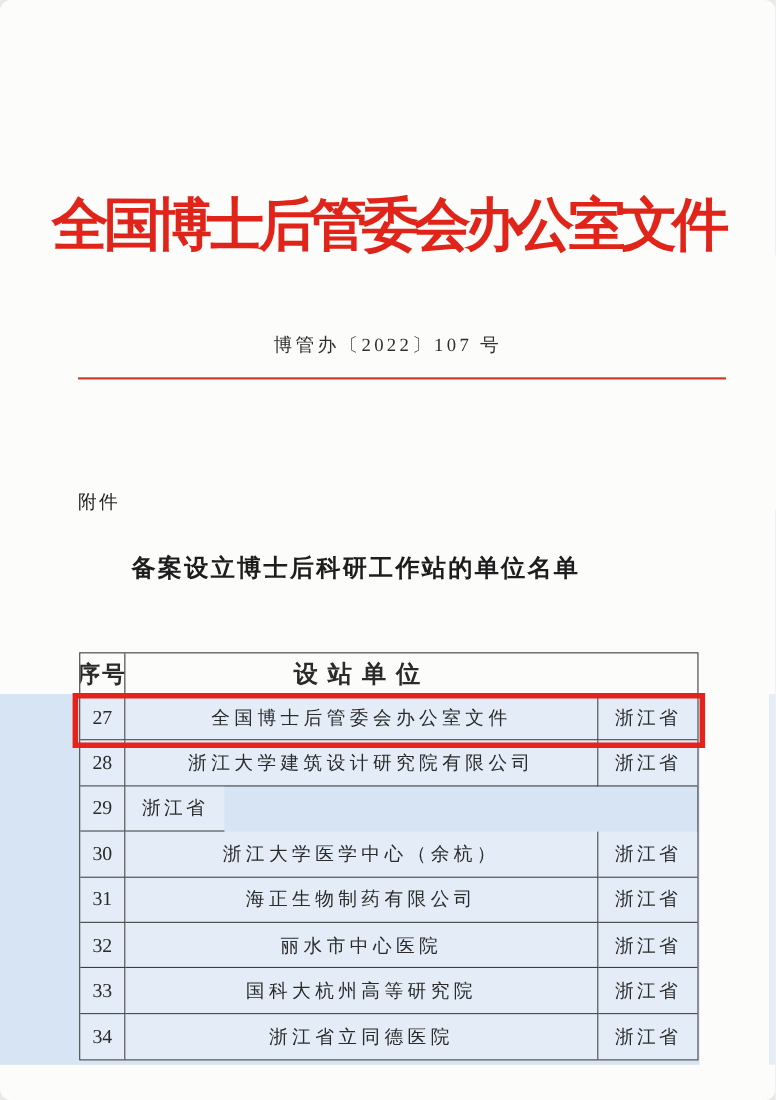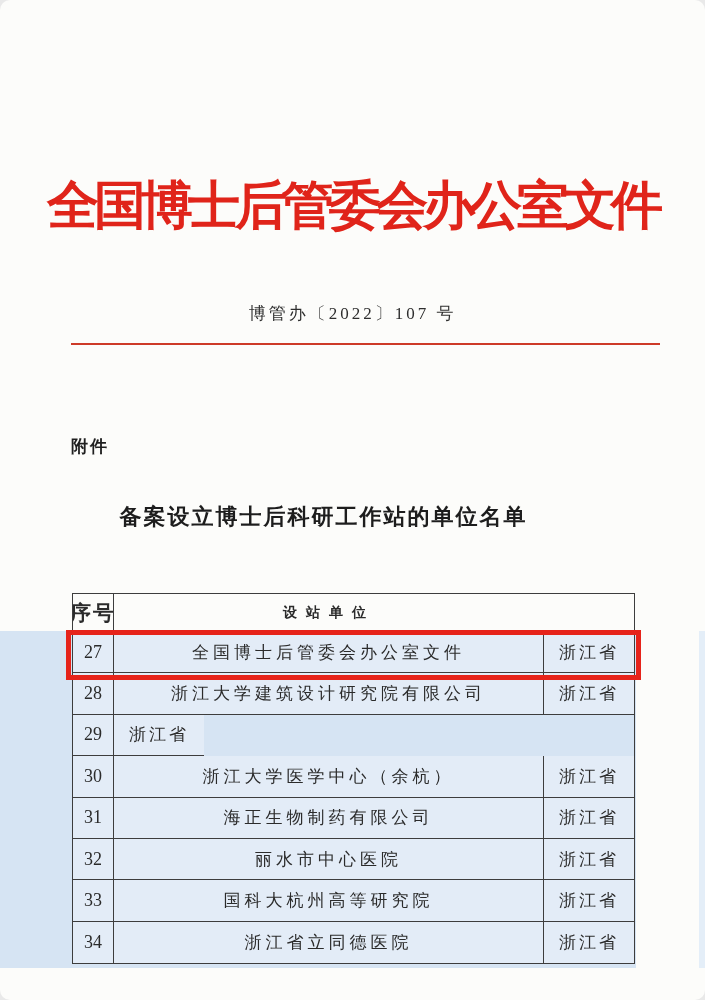--- a/index.html
+++ b/index.html
@@ -48,23 +48,23 @@
     letter-spacing:3px;
   }
   .red-divider {
     position:absolute;
     left:71px; top:343px;
     width:589px; height:2px;
     background:#cd3a28;
   }
   .attachment {
     position:absolute;
-    left:71px; top:435px;
+    left:71px; top:445px;
     font-size:17px;
-    font-weight:bold;
+    font-weight:normal;
     color:#1f1f1f;
     letter-spacing:2px;
   }
   .table-title {
     position:absolute;
     left:0; top:502px;
     width:647px;
     margin:0;
     text-align:center;
     font-size:22px;
@@ -93,21 +93,21 @@
     overflow:hidden;
     white-space:nowrap;
   }
   .td:last-child { border-right:none; }
   #table-body .tr:last-child .td { border-bottom:none; }
   #table-body .td { background:rgba(255,255,255,0.32); }
   .c-no     { width:41px;  font-size:18px; }
   .c-unit   { width:430px; font-size:17px; letter-spacing:4px; }
   .c-region { width:90px;  font-size:17px; letter-spacing:3px; }
   .head .c-no     { font-weight:bold; font-size:21px; letter-spacing:2px; }
-  .head .c-unit   { font-weight:bold; font-size:14px; letter-spacing:9px; }
+  .head .c-unit   { font-weight:bold; font-size:22px; letter-spacing:9px; }
   .head .c-region { font-weight:bold; font-size:17px; letter-spacing:2px; }
   .highlight-box {
     position:absolute;
     left:-7px; top:36px;
     width:575px; height:50px;
     box-sizing:border-box;
     border:5px solid #e6231a;
     z-index:5;
     pointer-events:none;
   }

